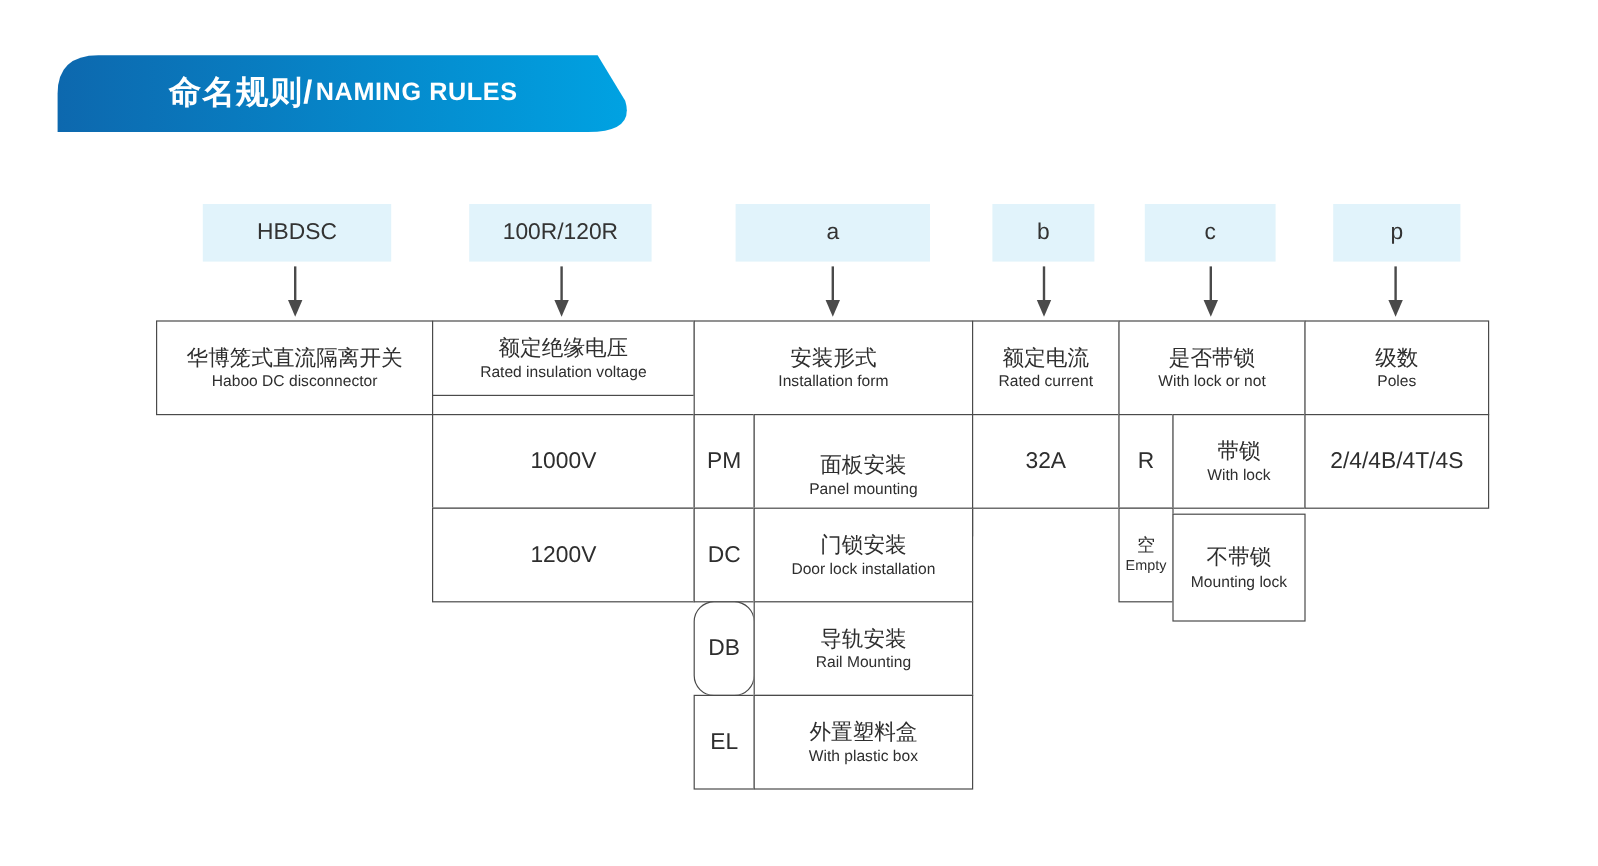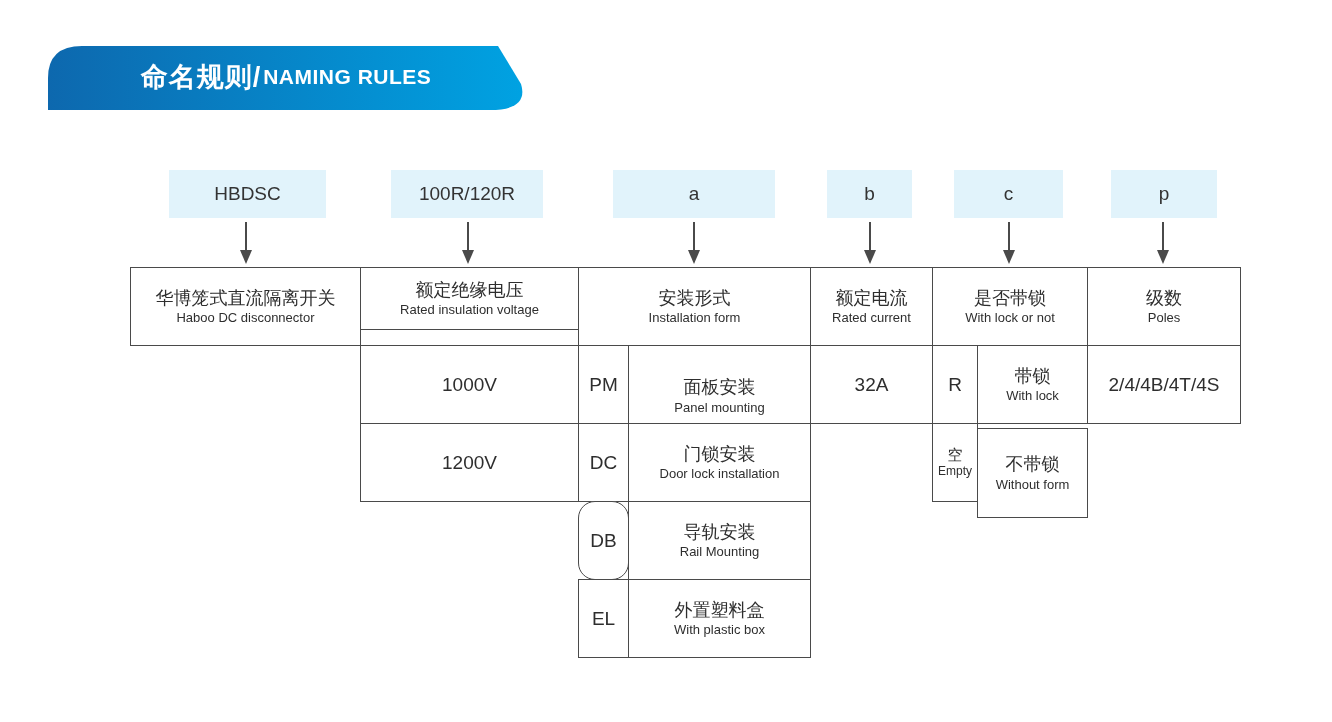--- a/index.html
+++ b/index.html
@@ -172,20 +172,20 @@
   <div class="cell" style="left:977px;top:345px;width:111px;height:79px;">
     <span class="zh">带锁</span>
     <span class="en">With lock</span>
   </div>
   <div class="cell" style="left:932px;top:423px;width:46px;height:79px;">
     <span class="zh-sm">空</span>
     <span class="en-sm">Empty</span>
   </div>
   <div class="cell" style="left:977px;top:428px;width:111px;height:90px;">
     <span class="zh">不带锁</span>
-    <span class="en">Without form</span>
+    <span class="en">Mounting lock</span>
   </div>
 
   <div class="cell" style="left:1087px;top:345px;width:154px;height:79px;">
     <span class="val">2/4/4B/4T/4S</span>
   </div>
 
 </div>
 
 </body></html>

